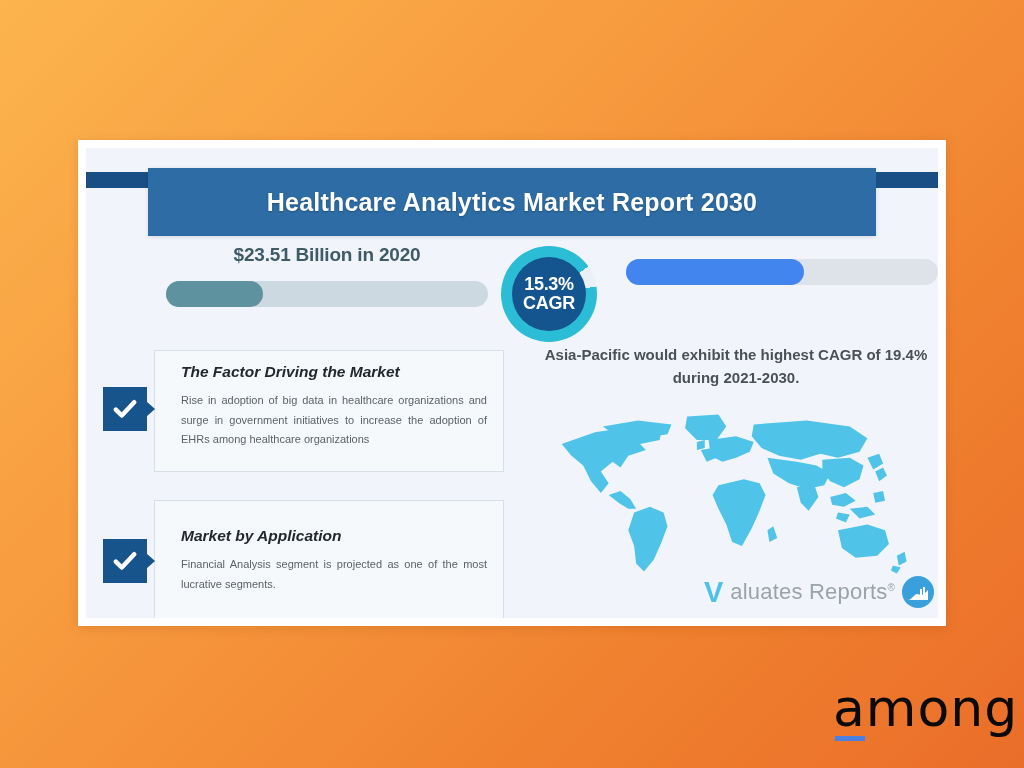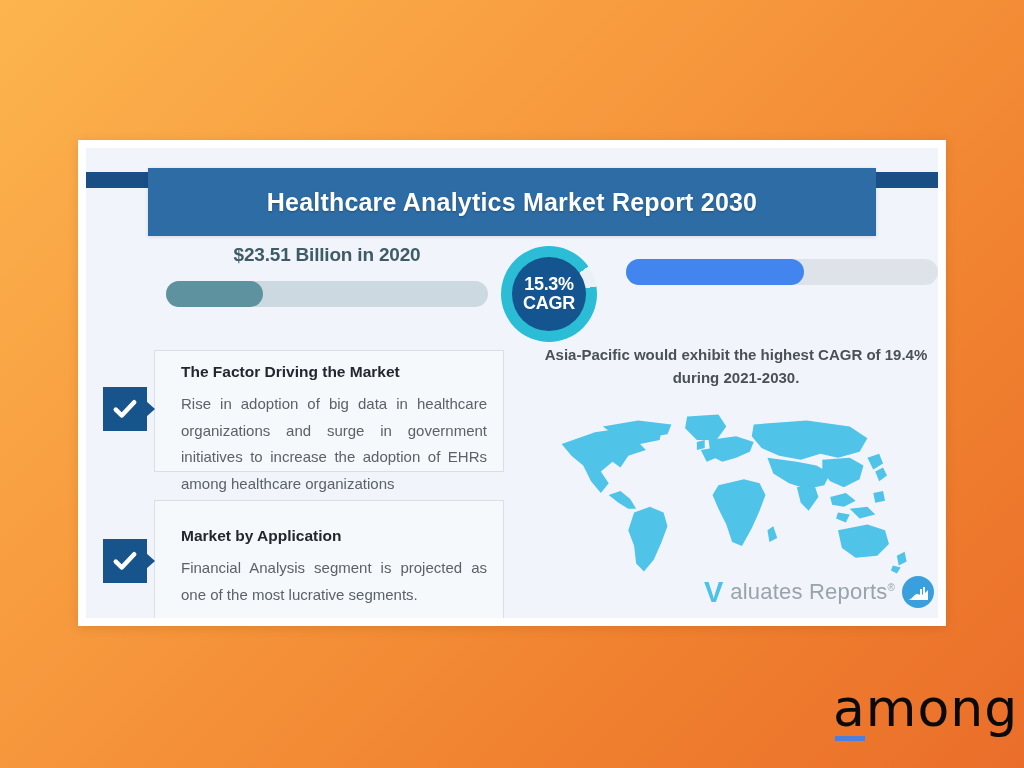--- a/index.html
+++ b/index.html
@@ -158,24 +158,25 @@
   #callout-2 { left: 68px; top: 352px; width: 350px; height: 122px; }
 
   .callout-body {
     padding: 12px 16px 10px 26px;
   }
   .callout-title {
     font-size: 15.5px;
     font-weight: bold;
     color: #23282d;
     margin-bottom: 10px;
+    font-style: italic;
   }
   #callout-2 .callout-body { padding-top: 26px; }
   .callout-text {
-    font-size: 15px;
+    font-size: 11px;
     color: #5b6268;
     line-height: 1.78;
     text-align: justify;
   }
 
   .check-badge {
     position: absolute;
     left: -52px;
     width: 44px;
     height: 44px;

